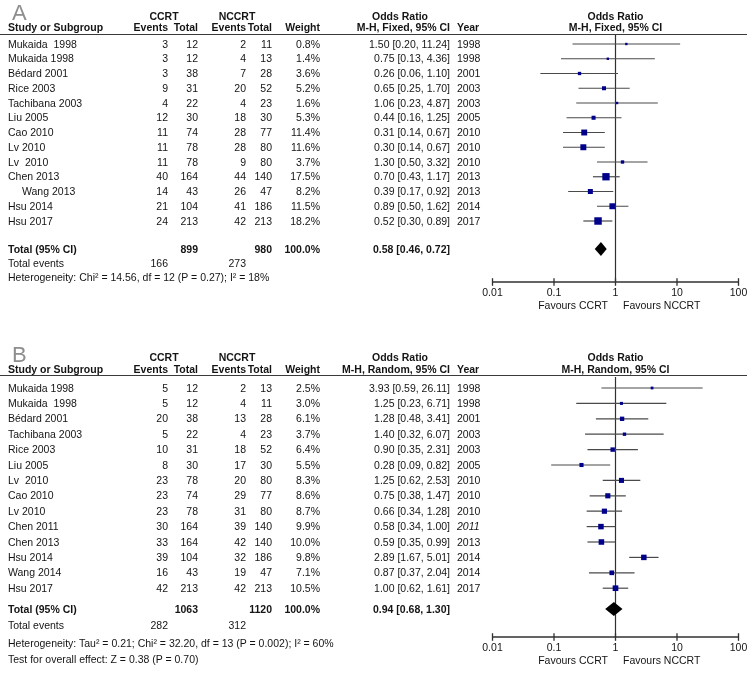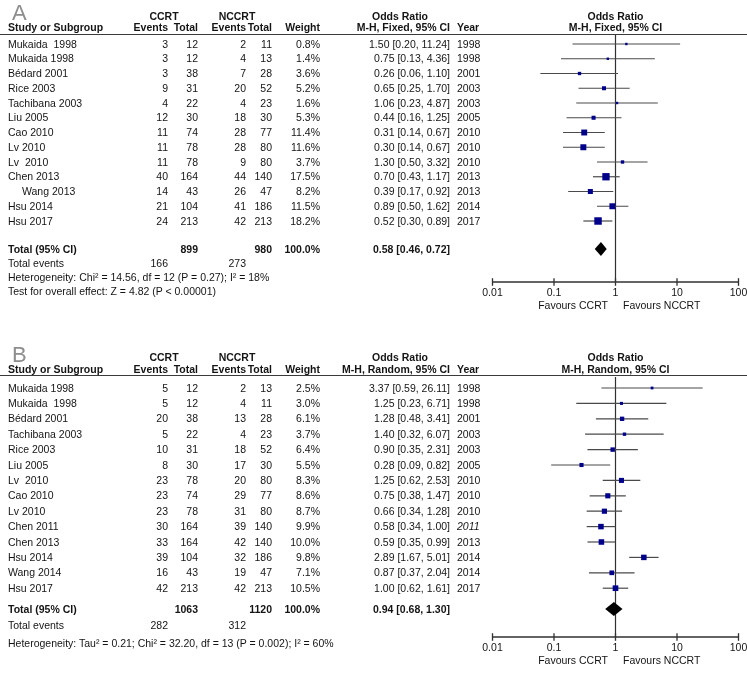--- a/index.html
+++ b/index.html
@@ -139,21 +139,20 @@
       <div class="cell" style="top: 214.5px; left: 457px;">2017</div>
       <div class="cell bold" style="top: 242.5px; left: 8px;">Total (95% CI)</div>
       <div class="cell bold" style="top: 242.5px; right: 549px;">899</div>
       <div class="cell bold" style="top: 242.5px; right: 475px;">980</div>
       <div class="cell bold" style="top: 242.5px; right: 427px;">100.0%</div>
       <div class="cell bold" style="top: 242.5px; right: 297px;">0.58 [0.46, 0.72]</div>
       <div class="cell" style="top: 257px; left: 8px;">Total events</div>
       <div class="cell" style="top: 257px; right: 579px;">166</div>
       <div class="cell" style="top: 257px; right: 501px;">273</div>
       <div class="cell" style="top: 271px; left: 8px;">Heterogeneity: Chi² = 14.56, df = 12 (P = 0.27); I² = 18%</div>
-      <div class="cell" style="top: 285px; left: 8px;">Test for overall effect: Z = 4.82 (P &lt; 0.00001)</div>
       <svg width="747" height="340" viewBox="0 0 747 340">
         <line x1="615.5" y1="35" x2="615.5" y2="282" stroke="#303030" stroke-width="1.2"></line>
         <line x1="492.5" y1="282" x2="738.5" y2="282" stroke="#303030" stroke-width="1.3"></line>
         <line x1="492.5" y1="278.2" x2="492.5" y2="285.8" stroke="#303030" stroke-width="1.3"></line>
         <text x="492.5" y="296" text-anchor="middle">0.01</text>
         <line x1="554" y1="278.2" x2="554" y2="285.8" stroke="#303030" stroke-width="1.3"></line>
         <text x="554" y="296" text-anchor="middle">0.1</text>
         <line x1="615.5" y1="278.2" x2="615.5" y2="285.8" stroke="#303030" stroke-width="1.3"></line>
         <text x="615.5" y="296" text-anchor="middle">1</text>
         <line x1="677" y1="278.2" x2="677" y2="285.8" stroke="#303030" stroke-width="1.3"></line>
@@ -206,21 +205,21 @@
       <div class="cell bold" style="top: 22.5px; right: 297px;">M-H, Random, 95% CI</div>
       <div class="cell bold" style="top: 22.5px; left: 457px;">Year</div>
       <div class="cell bold" style="top: 22.5px; left: 615.5px; transform: translateX(-50%);">M-H, Random, 95% CI</div>
       <div class="rule" style="top: 35px;"></div>
       <div class="cell" style="top: 41.5px; left: 8px;">Mukaida 1998</div>
       <div class="cell" style="top: 41.5px; right: 579px;">5</div>
       <div class="cell" style="top: 41.5px; right: 549px;">12</div>
       <div class="cell" style="top: 41.5px; right: 501px;">2</div>
       <div class="cell" style="top: 41.5px; right: 475px;">13</div>
       <div class="cell" style="top: 41.5px; right: 427px;">2.5%</div>
-      <div class="cell" style="top: 41.5px; right: 297px;">3.37 [0.59, 26.11]</div>
+      <div class="cell" style="top: 41.5px; right: 297px;">3.93 [0.59, 26.11]</div>
       <div class="cell" style="top: 41.5px; left: 457px;">1998</div>
       <div class="cell" style="top: 56.9px; left: 8px;">Mukaida  1998</div>
       <div class="cell" style="top: 56.9px; right: 579px;">5</div>
       <div class="cell" style="top: 56.9px; right: 549px;">12</div>
       <div class="cell" style="top: 56.9px; right: 501px;">4</div>
       <div class="cell" style="top: 56.9px; right: 475px;">11</div>
       <div class="cell" style="top: 56.9px; right: 427px;">3.0%</div>
       <div class="cell" style="top: 56.9px; right: 297px;">1.25 [0.23, 6.71]</div>
       <div class="cell" style="top: 56.9px; left: 457px;">1998</div>
       <div class="cell" style="top: 72.3px; left: 8px;">Bédard 2001</div>
@@ -321,20 +320,21 @@
       <div class="cell" style="top: 241.7px; left: 457px;">2017</div>
       <div class="cell bold" style="top: 262.5px; left: 8px;">Total (95% CI)</div>
       <div class="cell bold" style="top: 262.5px; right: 549px;">1063</div>
       <div class="cell bold" style="top: 262.5px; right: 475px;">1120</div>
       <div class="cell bold" style="top: 262.5px; right: 427px;">100.0%</div>
       <div class="cell bold" style="top: 262.5px; right: 297px; margin-left: 24px;">0.94 [0.68, 1.30]</div>
       <div class="cell" style="top: 279px; left: 8px;">Total events</div>
       <div class="cell" style="top: 279px; right: 579px;">282</div>
       <div class="cell" style="top: 279px; right: 501px;">312</div>
       <div class="cell" style="top: 296.5px; left: 8px;">Heterogeneity: Tau² = 0.21; Chi² = 32.20, df = 13 (P = 0.002); I² = 60%</div>
+      <div class="cell" style="top: 312.5px; left: 8px;">Test for overall effect: Z = 0.38 (P = 0.70)</div>
       <svg width="747" height="337" viewBox="0 0 747 337">
         <line x1="615.5" y1="37" x2="615.5" y2="297" stroke="#303030" stroke-width="1.2"></line>
         <line x1="492.5" y1="297" x2="738.5" y2="297" stroke="#303030" stroke-width="1.3"></line>
         <line x1="492.5" y1="293.2" x2="492.5" y2="300.8" stroke="#303030" stroke-width="1.3"></line>
         <text x="492.5" y="311" text-anchor="middle">0.01</text>
         <line x1="554" y1="293.2" x2="554" y2="300.8" stroke="#303030" stroke-width="1.3"></line>
         <text x="554" y="311" text-anchor="middle">0.1</text>
         <line x1="615.5" y1="293.2" x2="615.5" y2="300.8" stroke="#303030" stroke-width="1.3"></line>
         <text x="615.5" y="311" text-anchor="middle">1</text>
         <line x1="677" y1="293.2" x2="677" y2="300.8" stroke="#303030" stroke-width="1.3"></line>

